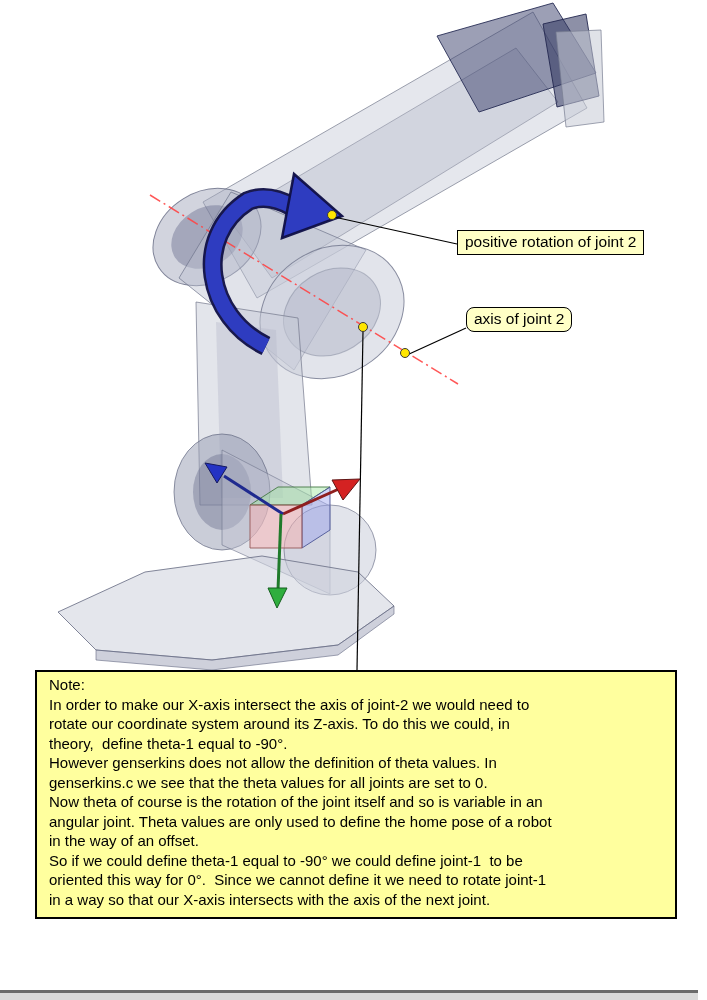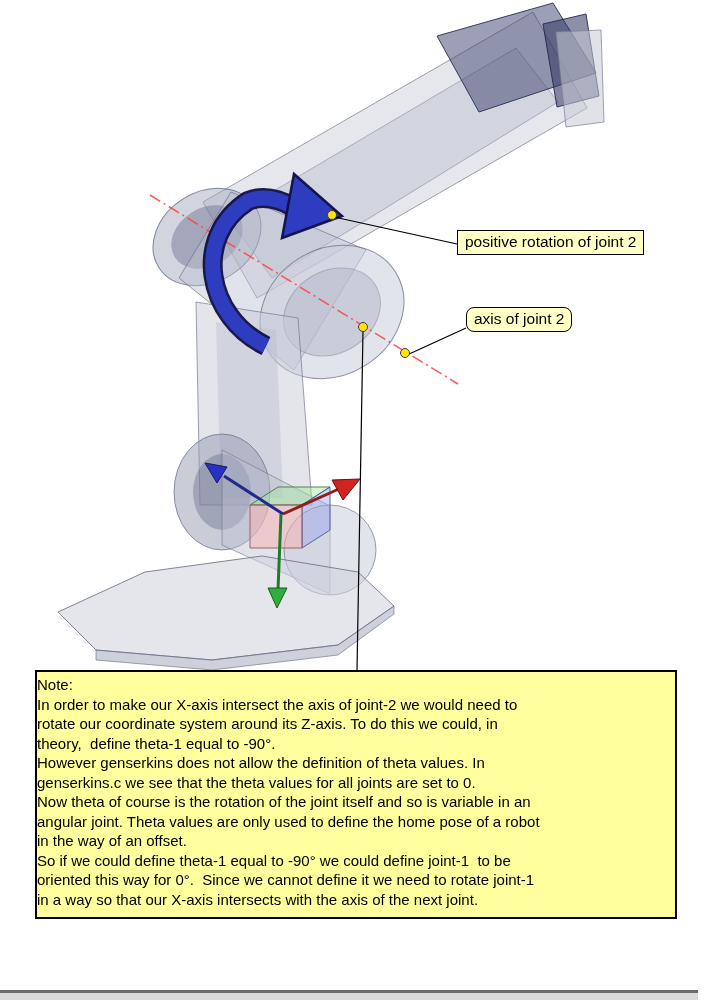--- a/index.html
+++ b/index.html
@@ -11,21 +11,21 @@
   .callout {
     position:absolute; background:#ffffc6; border:1px solid #000;
     padding:2px 7px 3px 7px; font-size:15.5px; line-height:18px;
     white-space:nowrap; color:#000;
   }
   .callout-1 { left:457px; top:230px; }
   .callout-2 { left:466px; top:307px;border-radius:8px; }
   .note-box {
     position:absolute; left:35px; top:670px; width:642px;
     box-sizing:border-box; background:#ffff9e; border:2px solid #000;
-    padding:3px 8px 8px 0;
+    padding:3px 8px 8px 12px;
   }
   .note-text {
     font-size:15px; line-height:19.5px; white-space:pre-wrap; color:#000;
   }
   .bottom-line { position:absolute; left:0; top:990px; width:707px; height:3px; background:#6b6b6b; }
   .bottom-strip { position:absolute; left:0; top:993px; width:707px; height:7px; background:#d9d9d9; }
 </style>
 </head>
 <body>
 

